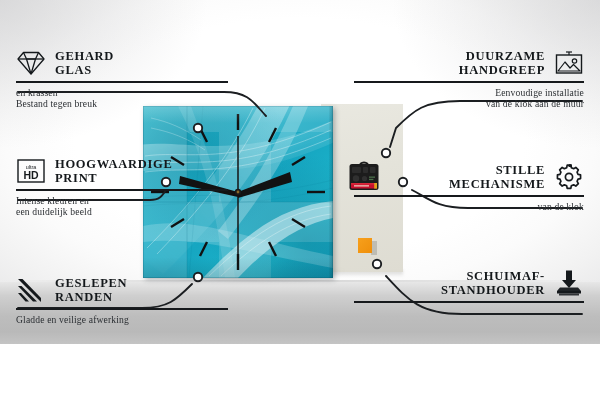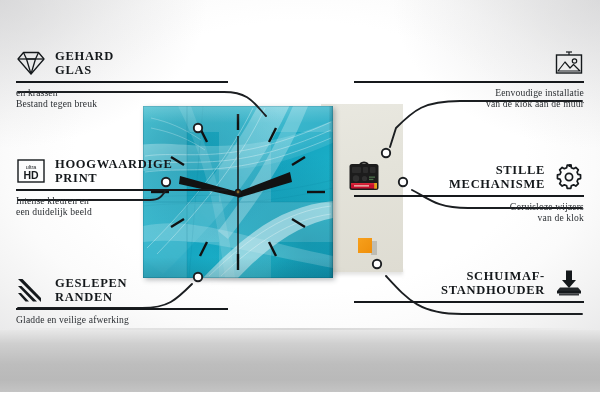--- a/index.html
+++ b/index.html
@@ -2,21 +2,21 @@
 <html><head>
 <meta charset="utf-8">
 <style>
   html,body{margin:0;padding:0;}
   body{
     width:600px;height:400px;overflow:hidden;
     font-family:"Liberation Serif", serif;
     background:#ffffff;
   }
   #stage{
-    position:relative;width:600px;height:392px;overflow:hidden;
+    position:relative;width:600px;height:344px;overflow:hidden;
     background:
       radial-gradient(ellipse 78% 72% at 50% 40%, #ffffff 0%, #ffffff 48%, #fbfbfb 63%, #f2f2f2 78%, #e8e8e9 92%, #e3e3e4 100%);
   }
   
   #floor{
     position:absolute;left:0;right:0;bottom:0;height:62px;
     background:linear-gradient(180deg,#e7e7e7 0%, #cfcfcf 22%, #bdbdbd 55%, #b9b9b9 80%, #c4c4c4 100%);
   }
   #floorEdge{
     position:absolute;left:0;right:0;bottom:62px;height:2px;
@@ -334,20 +334,24 @@
     <div class="headrow">
       <div class="ficon">
         <svg width="30" height="26" viewBox="0 0 30 26">
           <path d="M12 2 L18 2" stroke="#15191c" stroke-width="1.2" fill="none"></path>
           <path d="M15 2 L15 5" stroke="#15191c" stroke-width="1.2" fill="none"></path>
           <rect x="2.5" y="5" width="25" height="18" fill="none" stroke="#15191c" stroke-width="1.4"></rect>
           <circle cx="20.5" cy="11" r="2.2" fill="none" stroke="#15191c" stroke-width="1.2"></circle>
           <path d="M4 21 L11 12 L16 18 L19.5 14.5 L26 21 Z" fill="none" stroke="#15191c" stroke-width="1.2" stroke-linejoin="round"></path>
         </svg>
       </div>
+      <div class="htext">
+        <span class="hdstack">DUURZAME</span>
+        <span class="hdstack">HANDGREEP</span>
+      </div>
     </div>
     <div class="rule"></div>
     <div class="sub">
       <span class="hdstack">Eenvoudige installatie</span>
       <span class="hdstack">van de klok aan de muur</span>
     </div>
   </div>
 
   <div class="feat right" id="f-mechanisme">
     <div class="headrow">
@@ -361,21 +365,20 @@
           <circle cx="15" cy="14" r="3.6" fill="none" stroke="#15191c" stroke-width="1.7"></circle>
         </svg>
       </div>
       <div class="htext">
         <span class="hdstack">STILLE</span>
         <span class="hdstack">MECHANISME</span>
       </div>
     </div>
     <div class="rule"></div>
     <div class="sub">
-      <span class="hdstack">Geruisloze wijzers</span>
       <span class="hdstack">van de klok</span>
     </div>
   </div>
 
   <div class="feat right" id="f-standhouder">
     <div class="headrow">
       <div class="ficon">
         <svg width="30" height="28" viewBox="0 0 30 28">
           <g fill="#15191c">
             <polygon points="12,1.5 18,1.5 18,11 22,11 15,19 8,11 12,11"></polygon>

